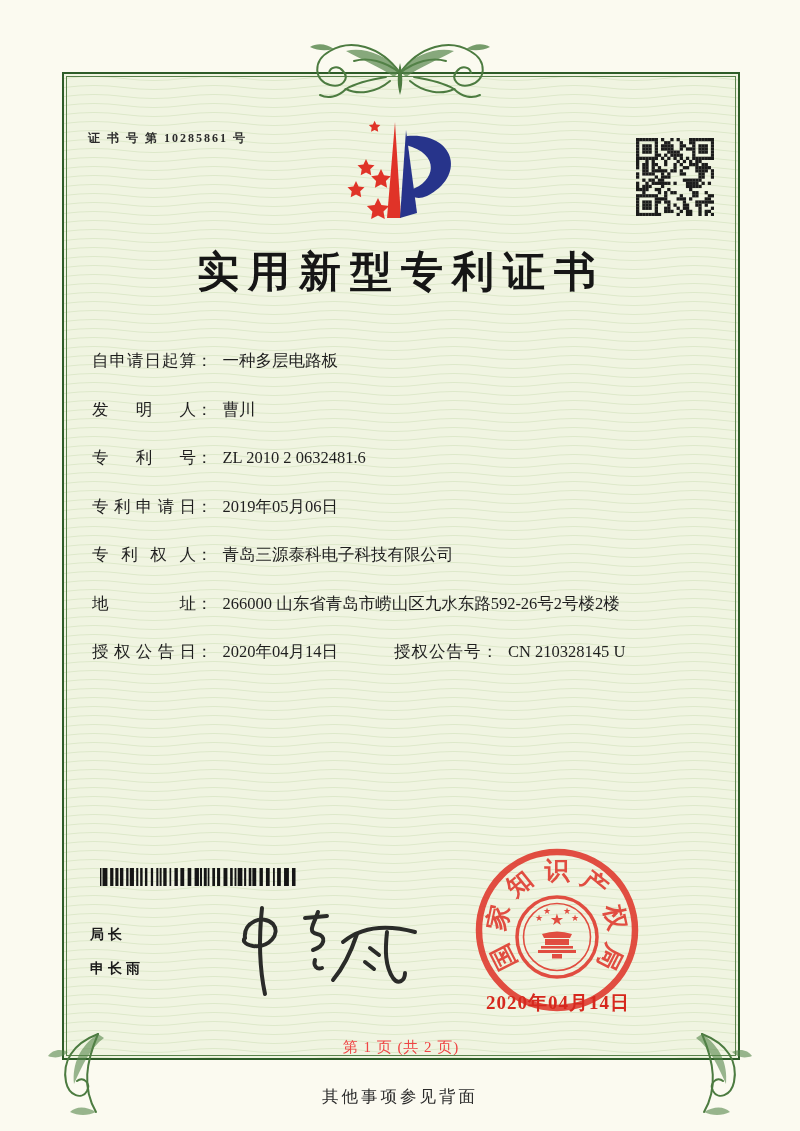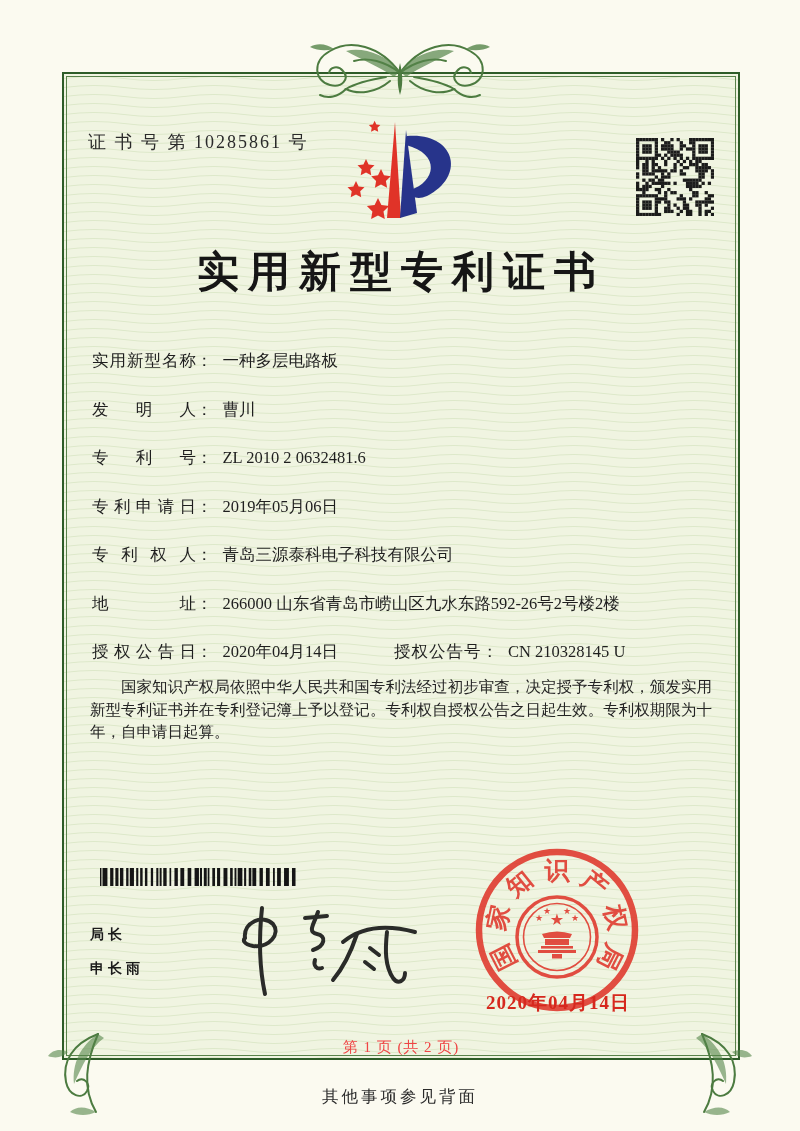--- a/index.html
+++ b/index.html
@@ -15,21 +15,21 @@
     position:absolute; left:62px; top:72px; width:678px; height:988px;
     border:2.5px solid #2e5c28;
     background:#f0f4e1;
   }
   .frame::before{
     content:""; position:absolute; inset:2px;
     border:1px solid #59824a; pointer-events:none; z-index:3;
   }
   .waves { position:absolute; inset:0; width:100%; height:100%; display:block; }
   .abs { position:absolute; z-index:5; }
-  .cert-no { left:88px; top:130px; font-size:18px; letter-spacing:2px; color:#2a2a2a; }
+  .cert-no { left:88px; top:130px; font-size:12px; letter-spacing:2px; color:#2a2a2a;font-weight:bold; }
   .logo-svg { left:333px; top:116px; }
   .qr { left:636px; top:138px; }
   .title {
     left:62px; top:244px; width:678px; text-align:center;
     font-size:42px; font-weight:bold; letter-spacing:9px; color:#161616;
   }
   .fields { left:92px; top:350px; width:628px; }
   .frow { position:absolute; left:0; width:628px; font-size:16.5px; color:#1e1e1e; white-space:nowrap; }
   .frow .lbl {
     display:inline-block; width:104px; text-align:justify; text-align-last:justify;
@@ -428,21 +428,21 @@
     <rect x="53.04" y="74.88" width="3.27" height="3.27" fill="#1b1b1b"></rect>
     <rect x="62.400000000000006" y="74.88" width="3.27" height="3.27" fill="#1b1b1b"></rect>
     <rect x="68.64" y="74.88" width="3.27" height="3.27" fill="#1b1b1b"></rect>
     <rect x="74.88" y="74.88" width="3.27" height="3.27" fill="#1b1b1b"></rect>
   </svg>
 
 <div class="abs title">实用新型专利证书</div>
 
 <div class="abs fields">
   <div class="frow" style="top:0">
-    <span class="lbl">实用新型名称</span><span>：</span><span class="val">一种多层电路板</span>
+    <span class="lbl">自申请日起算</span><span>：</span><span class="val">一种多层电路板</span>
   </div>
   <div class="frow" style="top:49px">
     <span class="lbl">发明人</span><span>：</span><span class="val">曹川</span>
   </div>
   <div class="frow" style="top:97px">
     <span class="lbl">专利号</span><span>：</span><span class="val">ZL 2010 2 0632481.6</span>
   </div>
   <div class="frow" style="top:146px">
     <span class="lbl">专利申请日</span><span>：</span><span class="val">2019年05月06日</span>
   </div>
@@ -454,21 +454,20 @@
   </div>
   <div class="frow" style="top:291px">
     <span class="lbl">授权公告日</span><span>：</span><span class="val">2020年04月14日</span>
     <span class="second">
       <span class="lbl">授权公告号</span><span>：</span><span class="val">CN 210328145 U</span>
     </span>
   </div>
 </div>
 
 <div class="abs paras">
-  <p>国家知识产权局依照中华人民共和国专利法经过初步审查，决定授予专利权，颁发实用新型专利证书并在专利登记簿上予以登记。专利权自授权公告之日起生效。专利权期限为十年，自申请日起算。</p>
 </div>
 
 <svg class="abs barcode-svg" id="barcode" width="200" height="18" viewBox="0 0 200 18" xmlns="http://www.w3.org/2000/svg">
     <rect x="0" y="0" width="1.4421371113508938" height="18" fill="#151515"></rect>
     <rect x="2.503228581044823" y="0" width="4.916867478005588" height="18" fill="#151515"></rect>
     <rect x="10.13757069390267" y="0" width="3.2772029667161404" height="18" fill="#151515"></rect>
     <rect x="15.369130049552767" y="0" width="3.078437477070838" height="18" fill="#151515"></rect>
     <rect x="19.971373010007664" y="0" width="3.391972174216062" height="18" fill="#151515"></rect>
     <rect x="26.160882617952304" y="0" width="2.3281360196881" height="18" fill="#151515"></rect>
     <rect x="29.794484383892268" y="0" width="4.150723591633141" height="18" fill="#151515"></rect>

